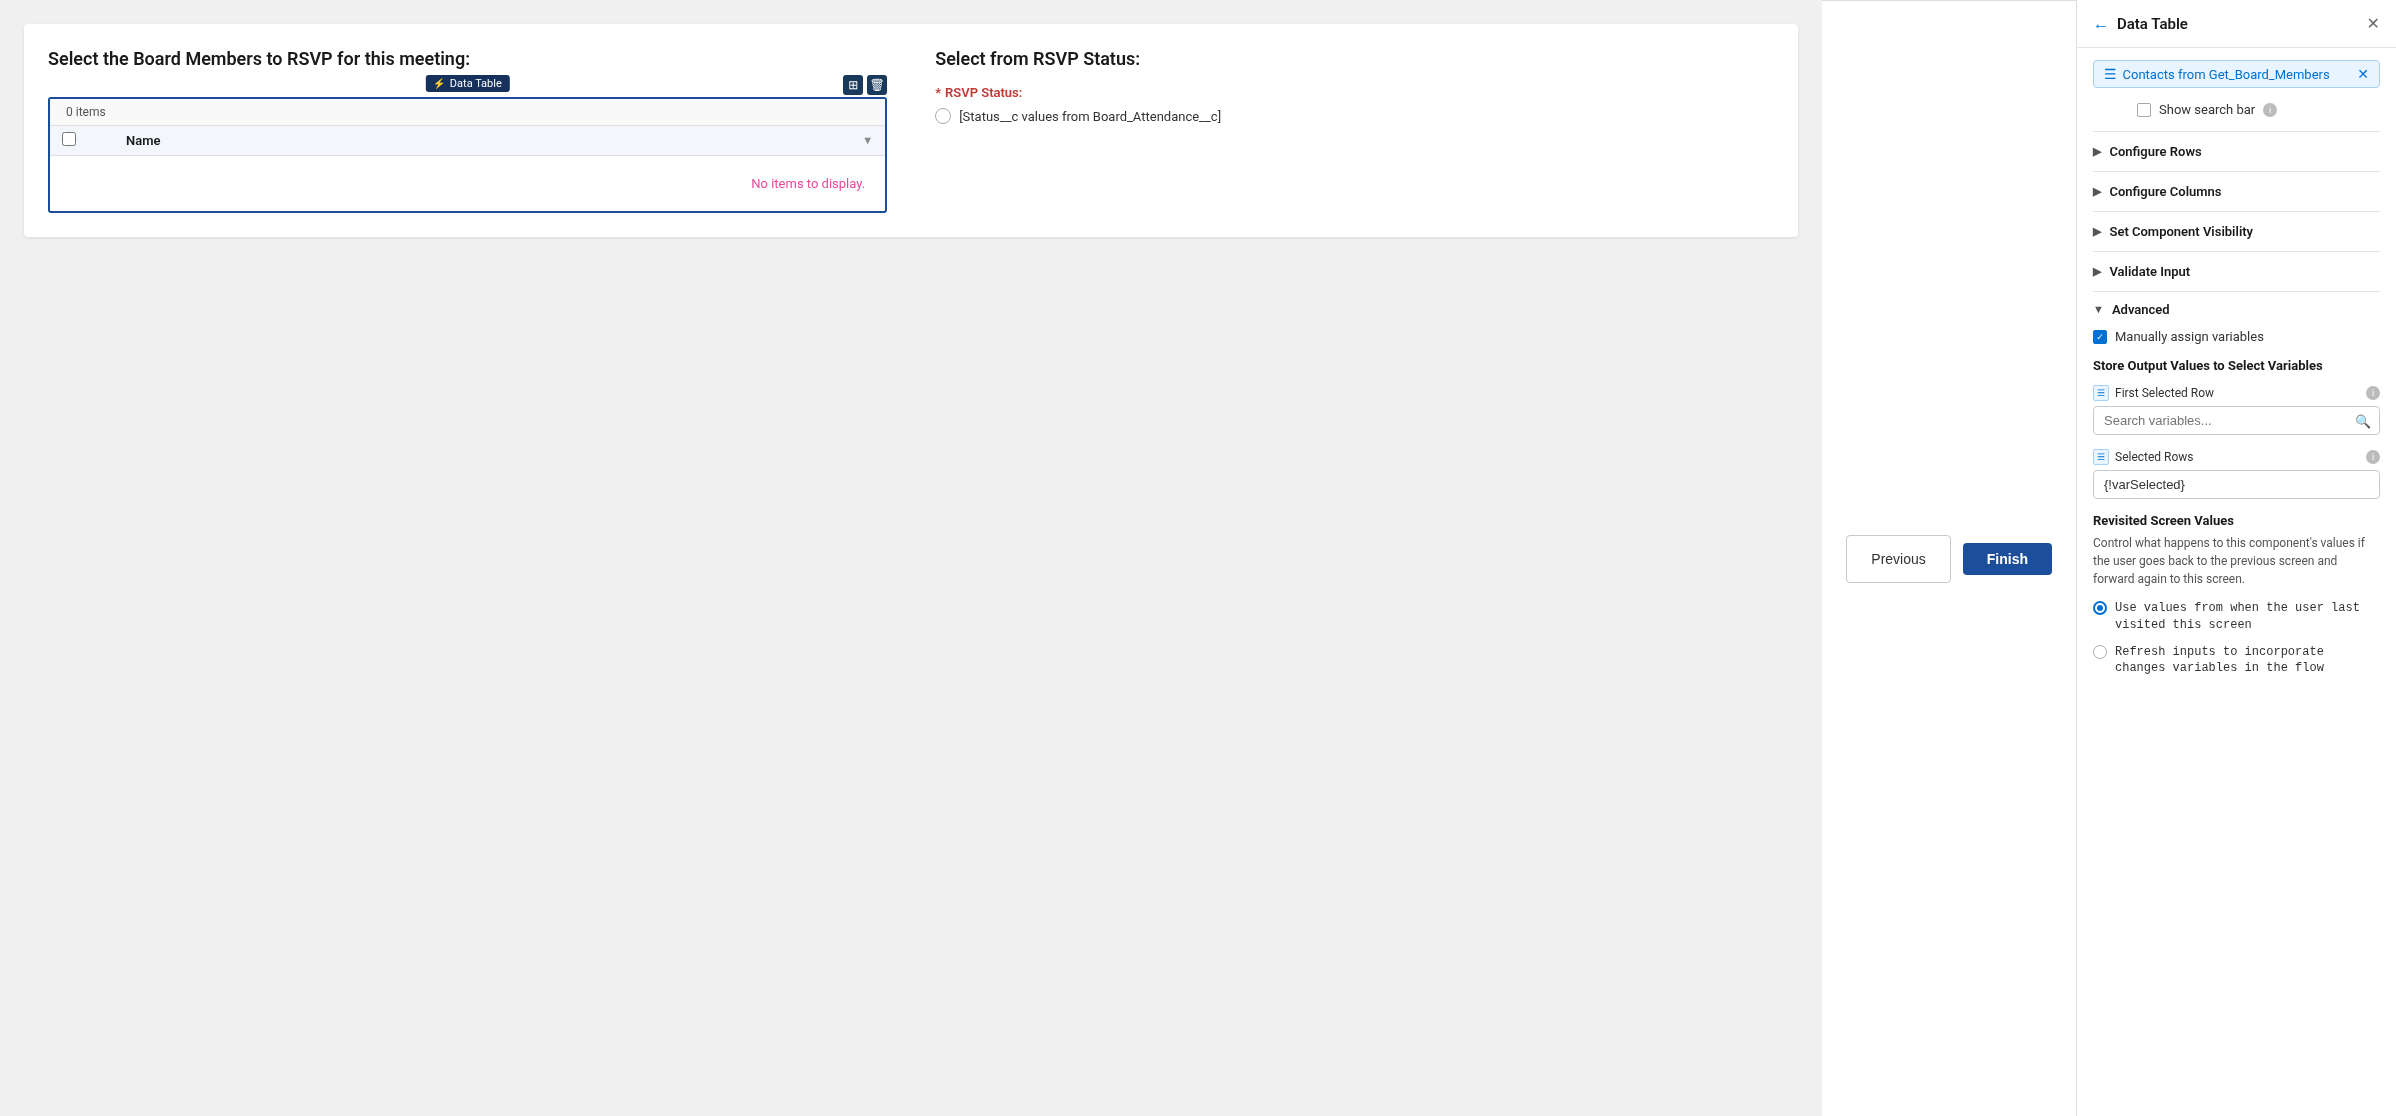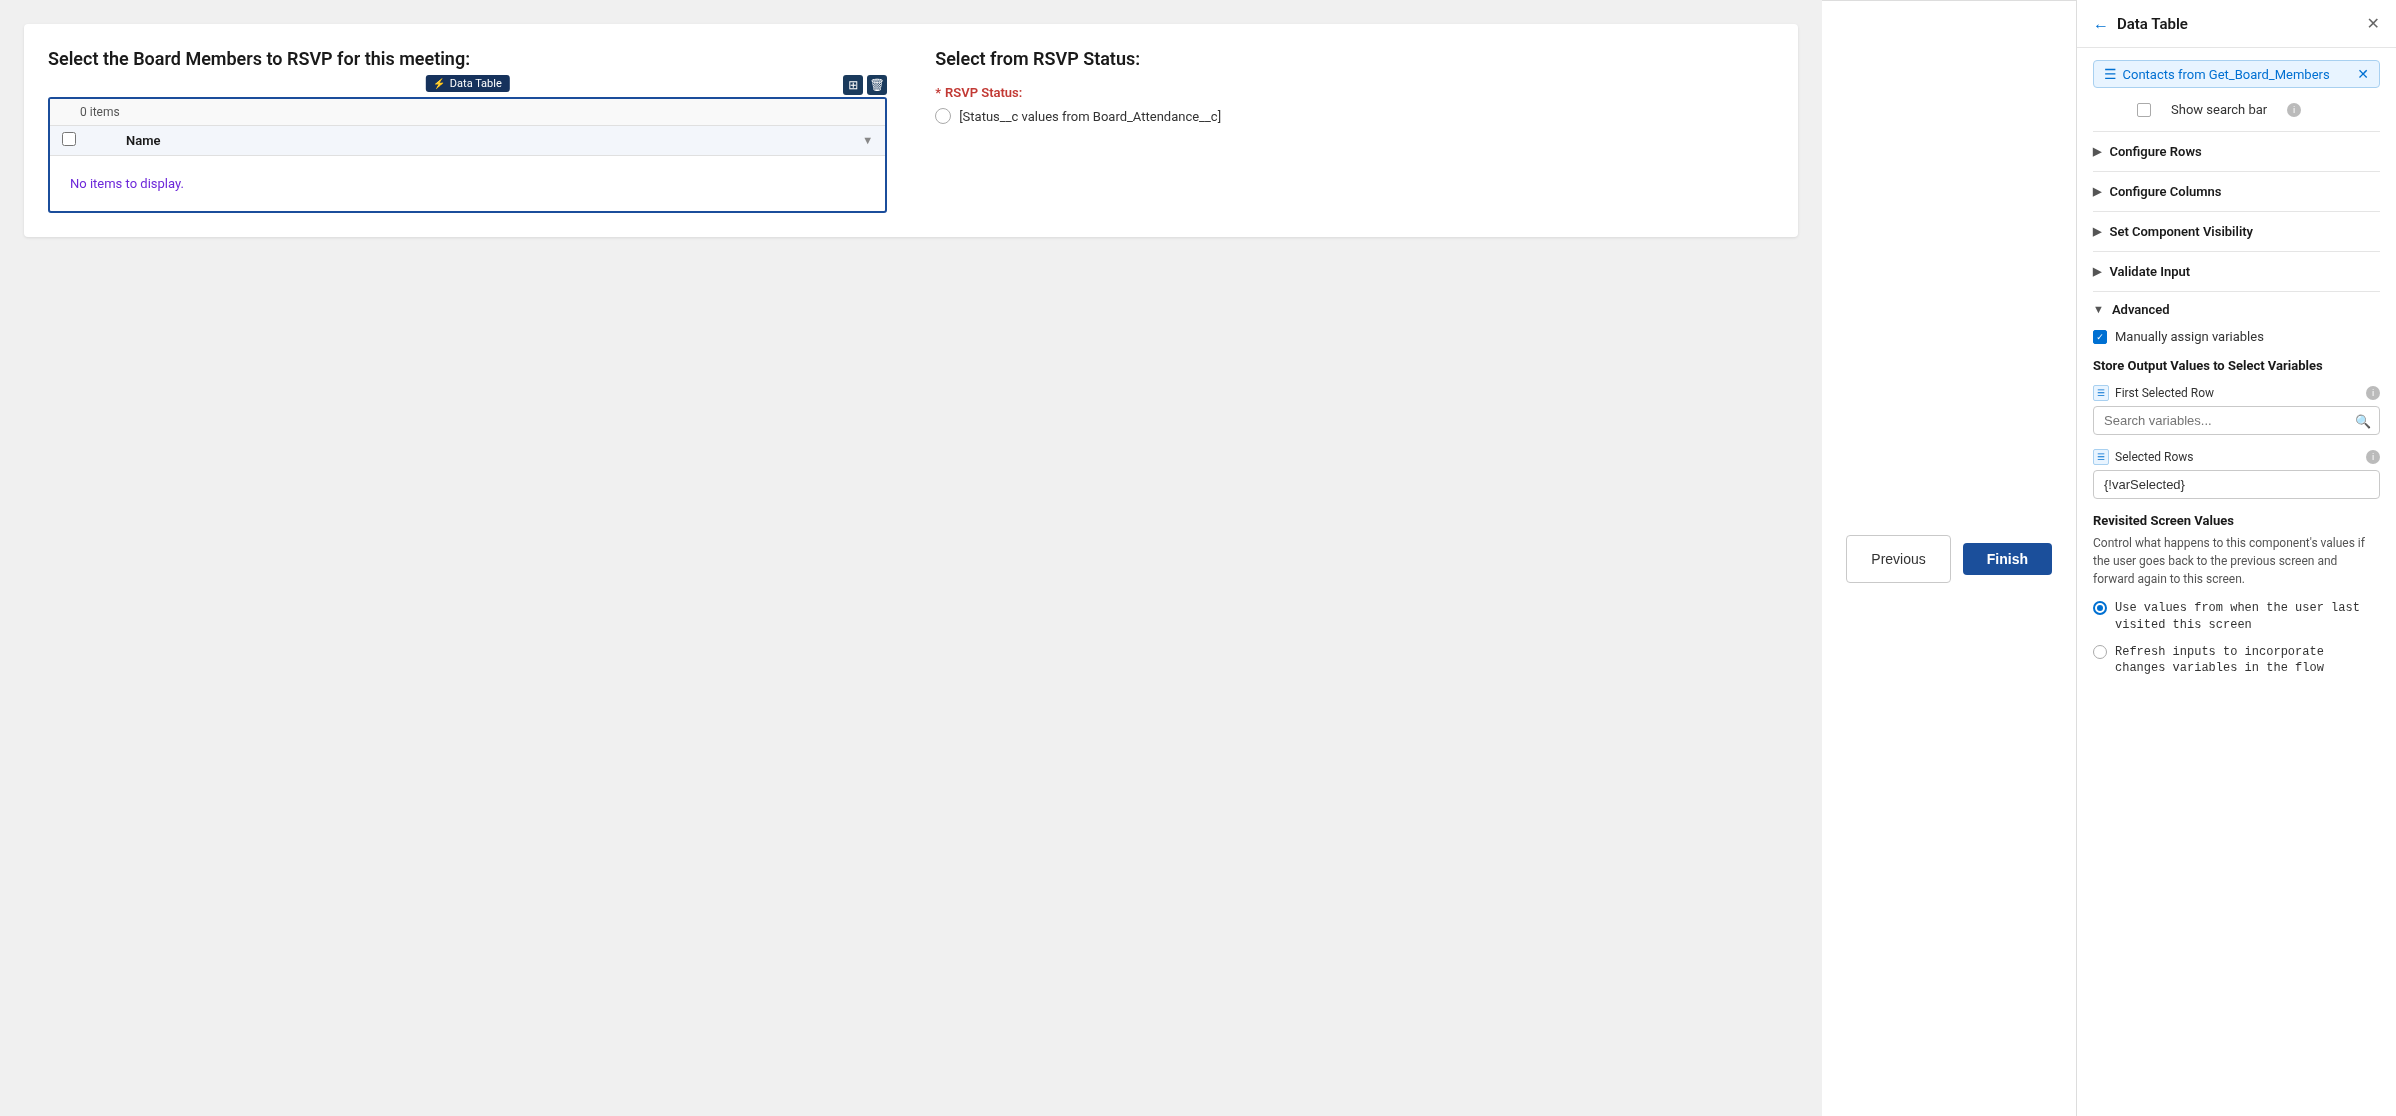--- a/index.html
+++ b/index.html
@@ -108,21 +108,21 @@
     }
 
     .data-table-container {
       border: 2px solid #1b4d9b;
       border-radius: 3px;
       overflow: hidden;
       background: #fff;
     }
 
     .data-table-header {
-      padding: 6px 30px;
+      padding: 6px 16px;
       font-size: 12px;
       color: #555;
       border-bottom: 1px solid #e0e0e0;
       background: #f9f9f9;
     }
 
     .data-table-columns {
       display: flex;
       align-items: center;
       border-bottom: 1px solid #e0e0e0;
@@ -143,22 +143,22 @@
       color: #1a1a1a;
     }
 
     .col-sort-icon {
       color: #888;
       font-size: 11px;
     }
 
     .data-table-empty {
       padding: 20px;
-      text-align: left;
-      color: #6d28d9;
+      text-align: right;
+      color: #ec4899;
       font-size: 13px;
     }
 
     
     .rsvp-label {
       font-size: 13px;
       color: #c23934;
       font-weight: 600;
       margin-bottom: 8px;
       display: flex;
@@ -295,21 +295,21 @@
       margin-left: auto;
       color: #0070d2;
       cursor: pointer;
       font-size: 14px;
     }
 
     
     .search-bar-row {
       display: flex;
       align-items: center;
-      gap: 20px;
+      gap: 8px;
       margin-bottom: 14px;
       padding-left: 44px;
     }
 
     .toggle-checkbox {
       width: 14px;
       height: 14px;
       border: 1.5px solid #aaa;
       border-radius: 2px;
       background: #fff;

